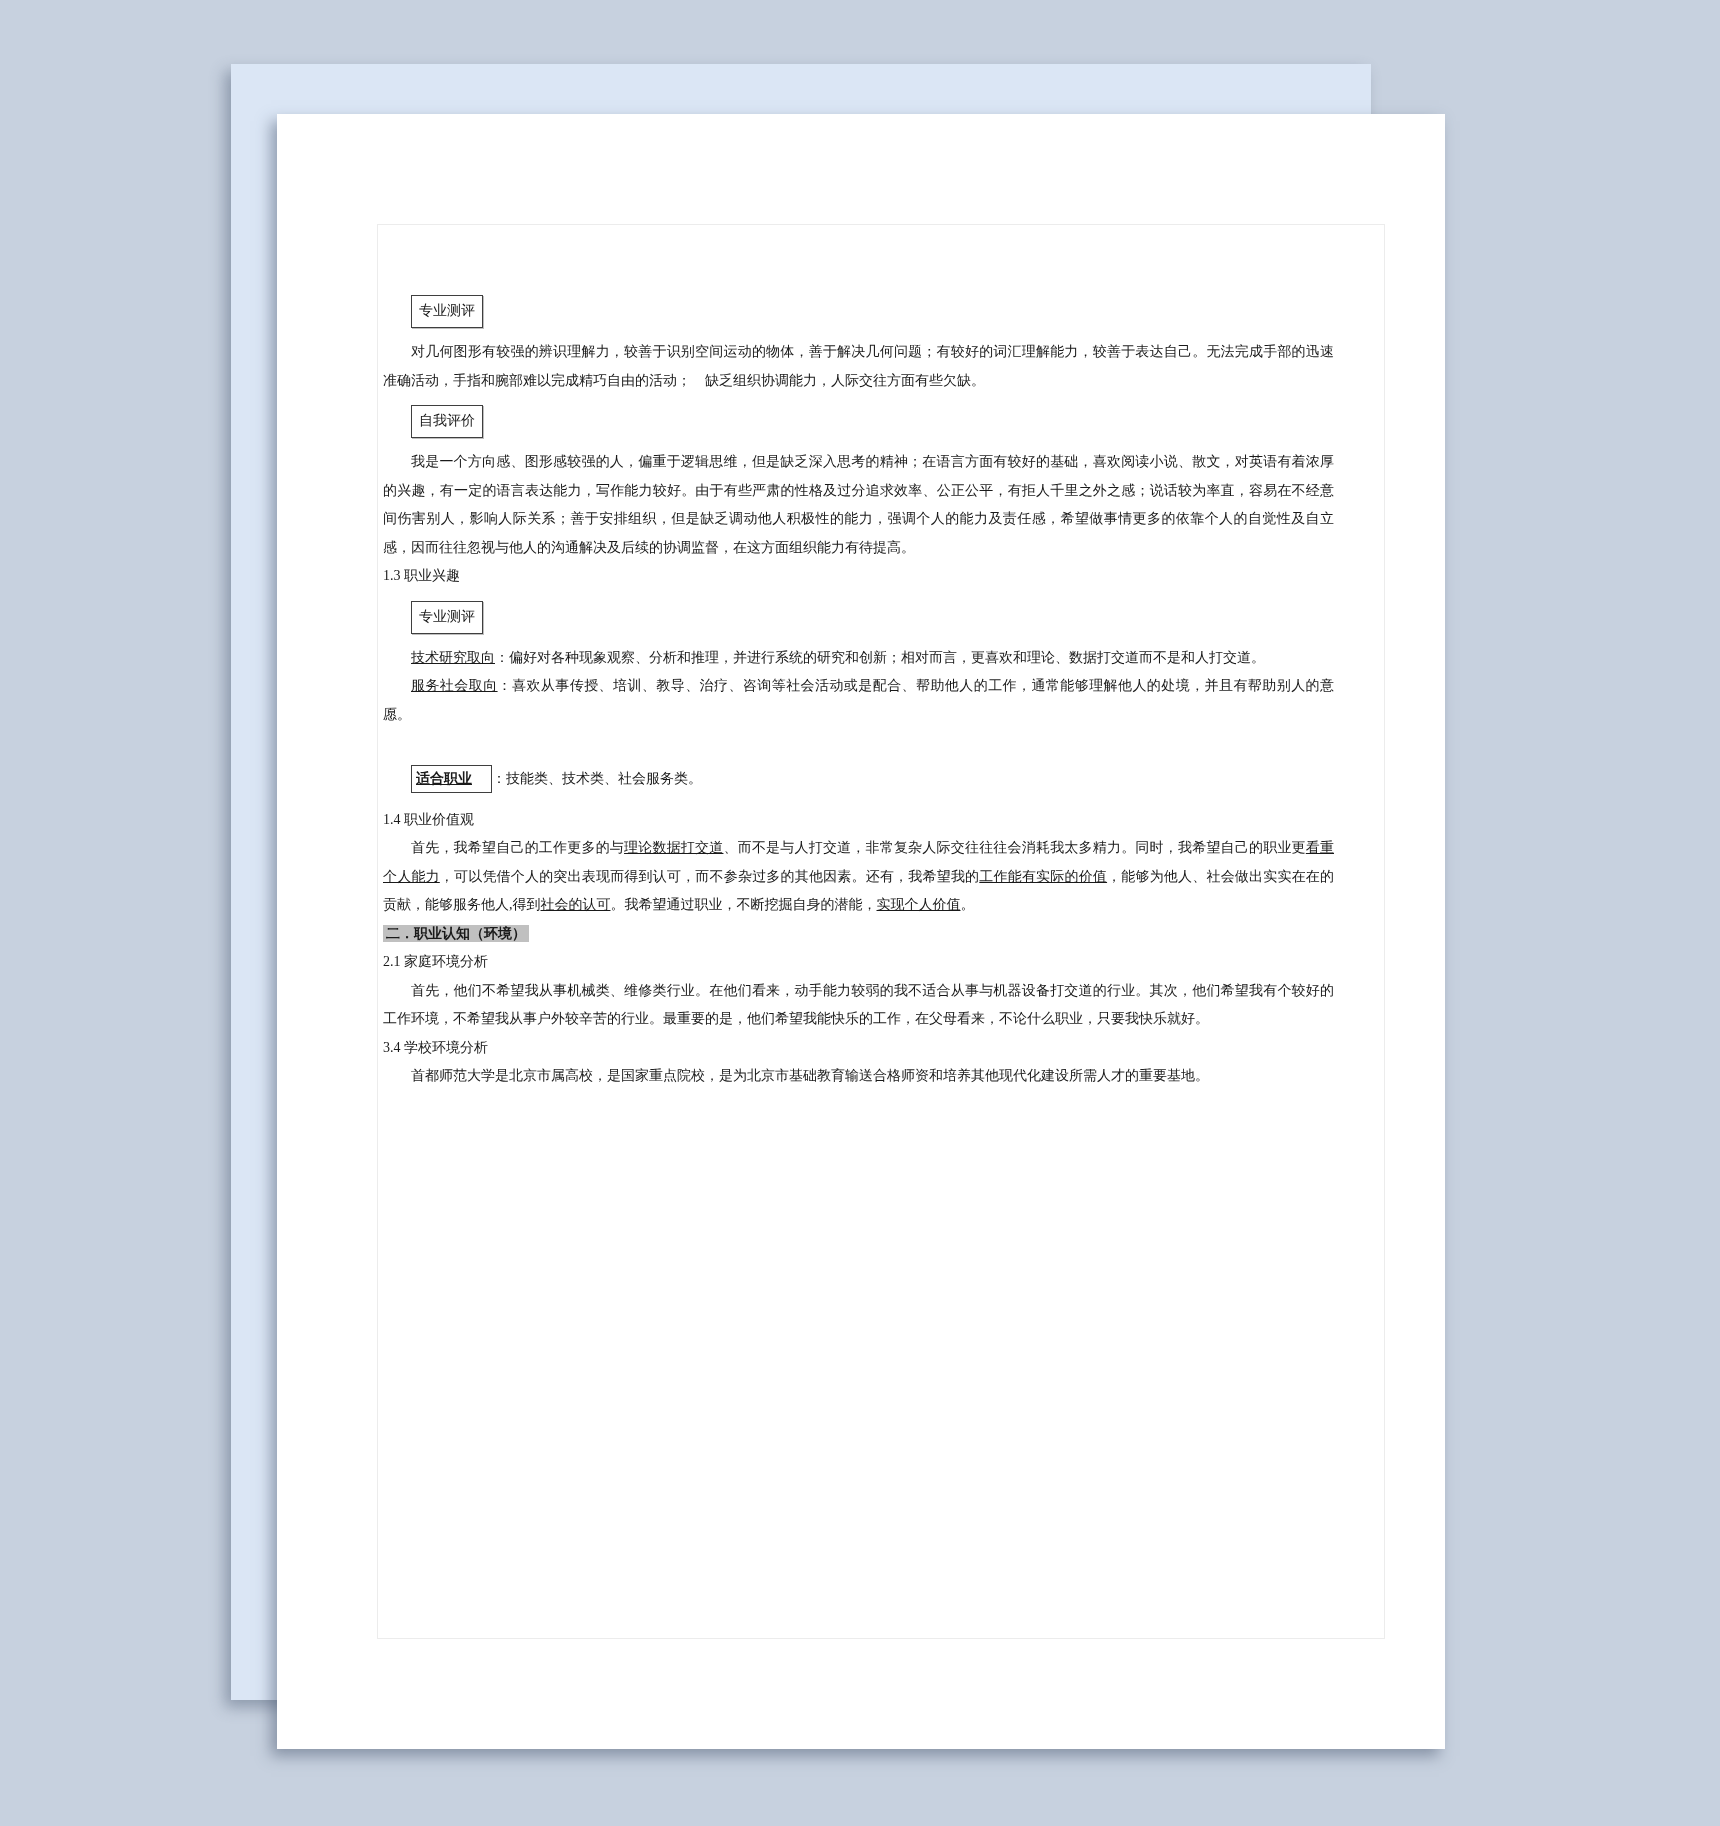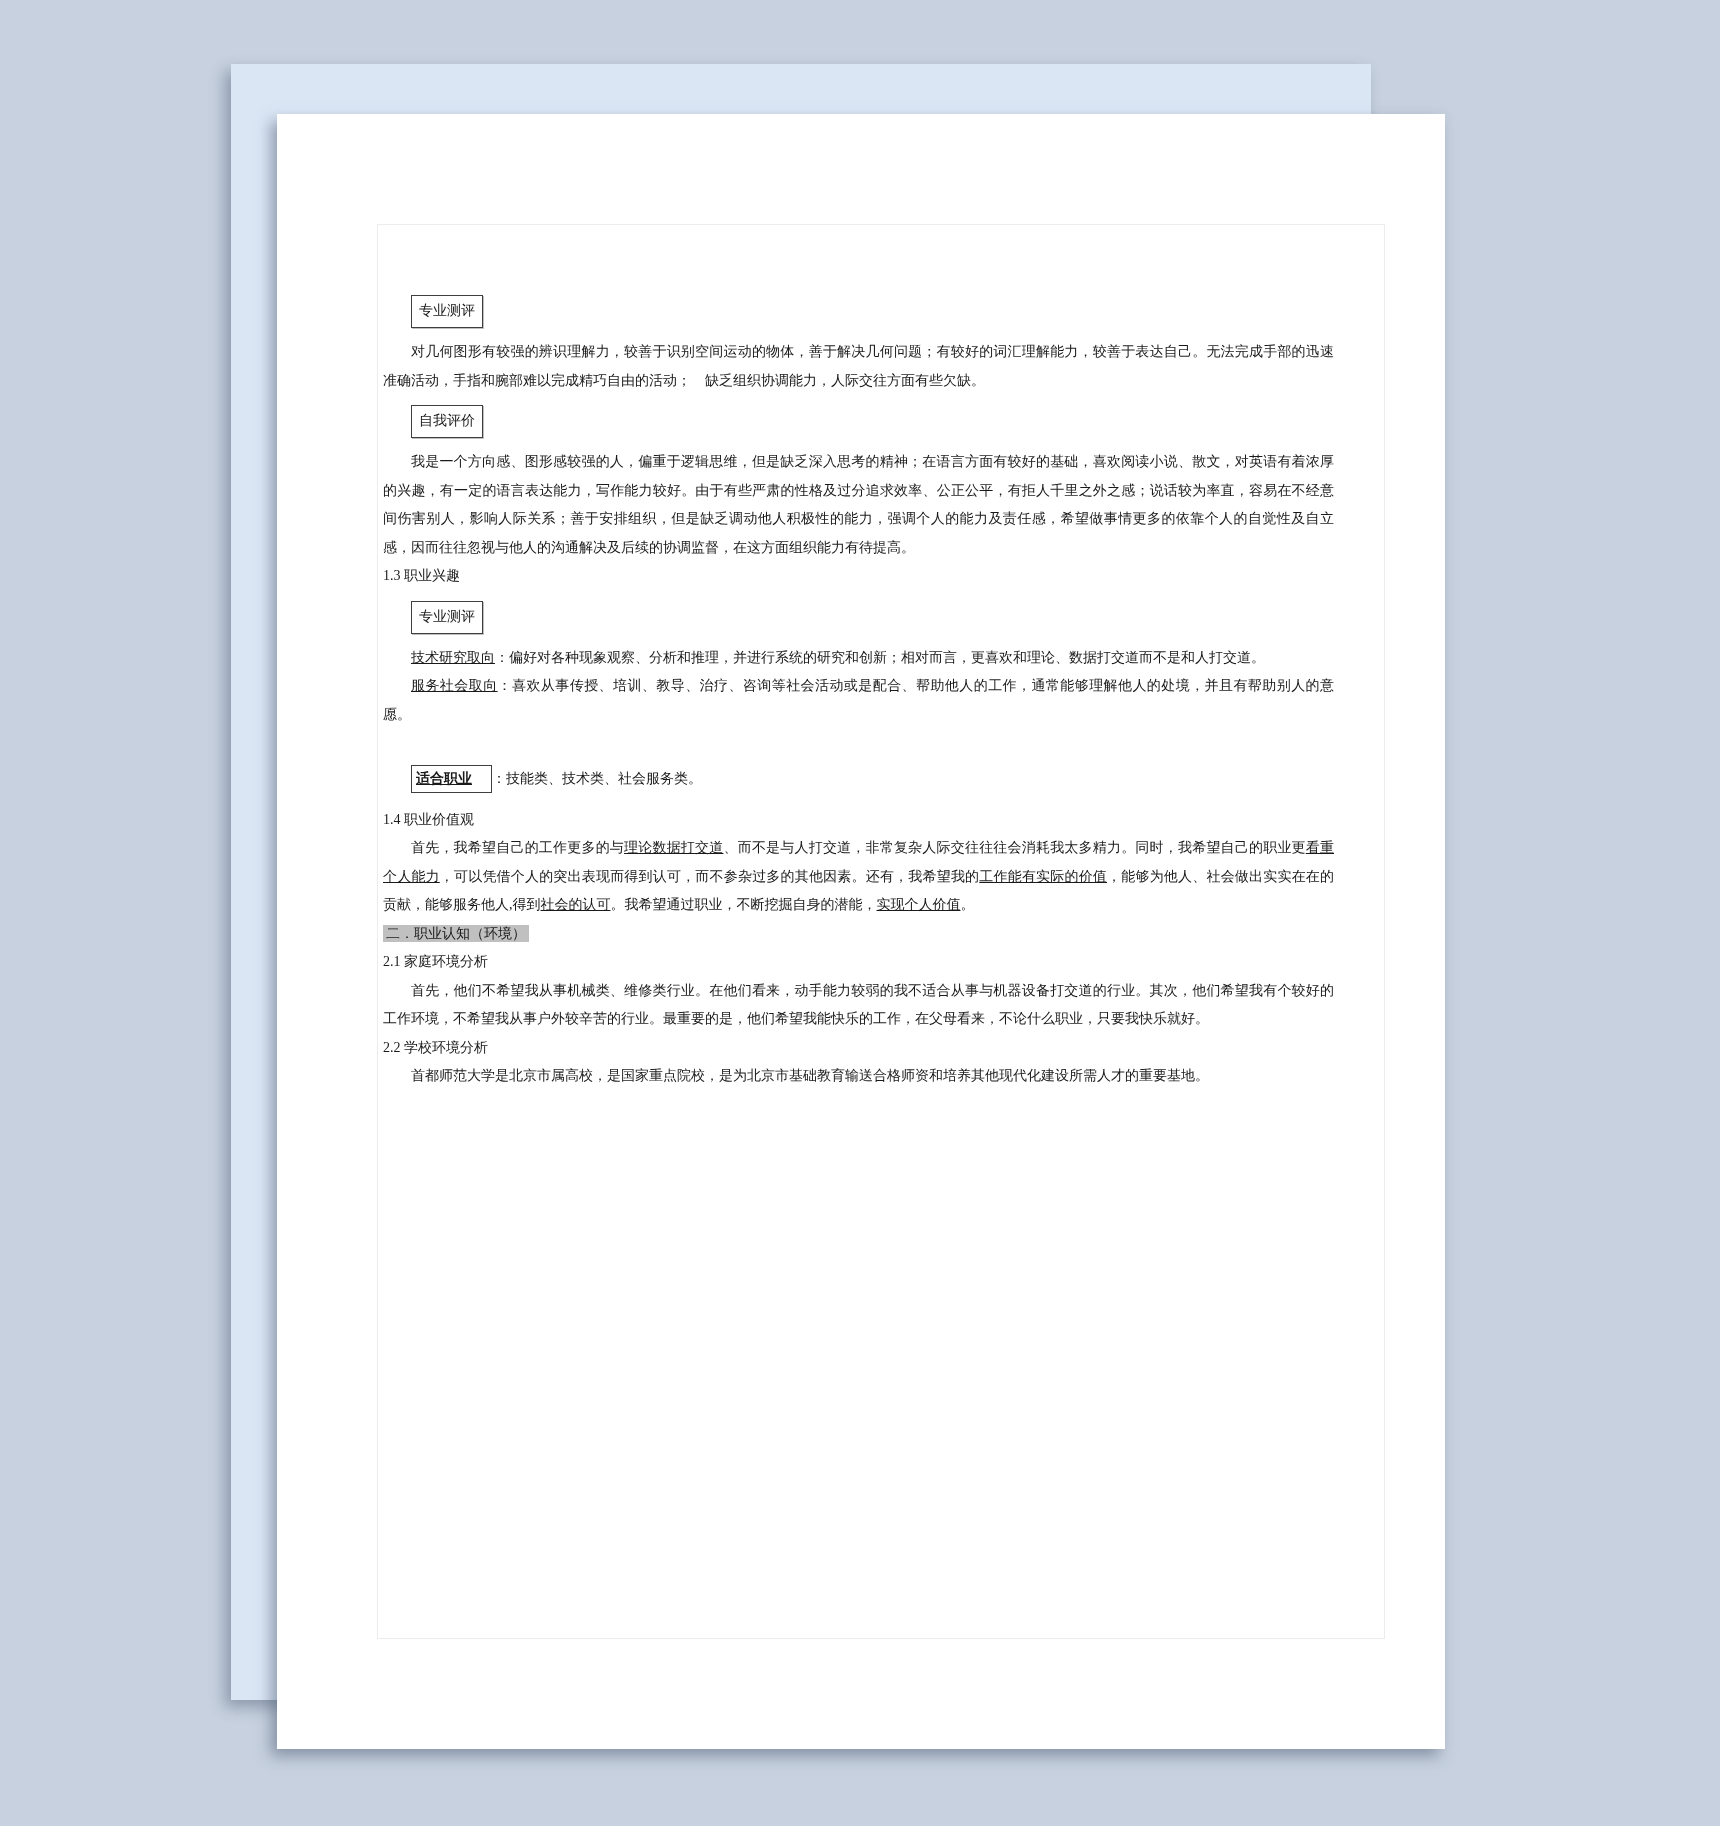--- a/index.html
+++ b/index.html
@@ -37,21 +37,21 @@
     box-shadow:1px 1px 0 rgba(0,0,0,.25);
     background:#fff;
   }
   .run.b{font-weight:400;}
   .run.u{text-decoration:underline;}
   .run.inline-box{
     display:inline-block;border:1px solid #3f3f3f;
     padding:0 19px 1px 4px;line-height:25px;text-indent:0;
     font-weight:700;text-decoration:underline;margin-top:24px;
   }
-  .hl{background:#c0c0c0;padding:1px 3px;}
+  .hl{background:#c0c0c0;padding:1px 3px;font-weight:bold;}
 </style>
 </head>
 <body>
 
 <div class="canvas">
   <div class="back-page"></div>
   <div class="paper">
     <div class="content-frame doc-text">
       <div>
           <div class="box-row"><span class="boxed-label">专业测评</span></div>
@@ -61,18 +61,18 @@
           <p class="heading">1.3 职业兴趣</p>
           <div class="box-row"><span class="boxed-label">专业测评</span></div>
           <p class="para indent"><span class="run b u">技术研究取向</span><span class="run">：偏好对各种现象观察、分析和推理，并进行系统的研究和创新；相对而言，更喜欢和理论、数据打交道而不是和人打交道。</span></p>
           <p class="para indent"><span class="run b u">服务社会取向</span><span class="run">：喜欢从事传授、培训、教导、治疗、咨询等社会活动或是配合、帮助他人的工作，通常能够理解他人的处境，并且有帮助别人的意愿。</span></p>
           <p class="para indent loose"><span class="run inline-box">适合职业</span><span class="run">：技能类、技术类、社会服务类。</span></p>
           <p class="heading">1.4 职业价值观</p>
           <p class="para indent"><span class="run">首先，我希望自己的工作更多的与</span><span class="run b u">理论数据打交道</span><span class="run">、而不是与人打交道，非常复杂人际交往往往会消耗我太多精力。同时，我希望自己的职业更</span><span class="run b u">看重个人能力</span><span class="run">，可以凭借个人的突出表现而得到认可，而不参杂过多的其他因素。还有，我希望我的</span><span class="run b u">工作能有实际的价值</span><span class="run">，能够为他人、社会做出实实在在的贡献，能够服务他人,得到</span><span class="run b u">社会的认可</span><span class="run">。我希望通过职业，不断挖掘自身的潜能，</span><span class="run b u">实现个人价值</span><span class="run">。</span></p>
           <p class="heading"><span class="hl">二．职业认知（环境）</span></p>
           <p class="heading">2.1 家庭环境分析</p>
           <p class="para indent"><span class="run">首先，他们不希望我从事机械类、维修类行业。在他们看来，动手能力较弱的我不适合从事与机器设备打交道的行业。其次，他们希望我有个较好的工作环境，不希望我从事户外较辛苦的行业。最重要的是，他们希望我能快乐的工作，在父母看来，不论什么职业，只要我快乐就好。</span></p>
-          <p class="heading">2.2 学校环境分析</p>
+          <p class="heading">3.4 学校环境分析</p>
           <p class="para indent"><span class="run">首都师范大学是北京市属高校，是国家重点院校，是为北京市基础教育输送合格师资和培养其他现代化建设所需人才的重要基地。</span></p>
         </div>
     </div>
   </div>
 </div>
 
 </body></html>

